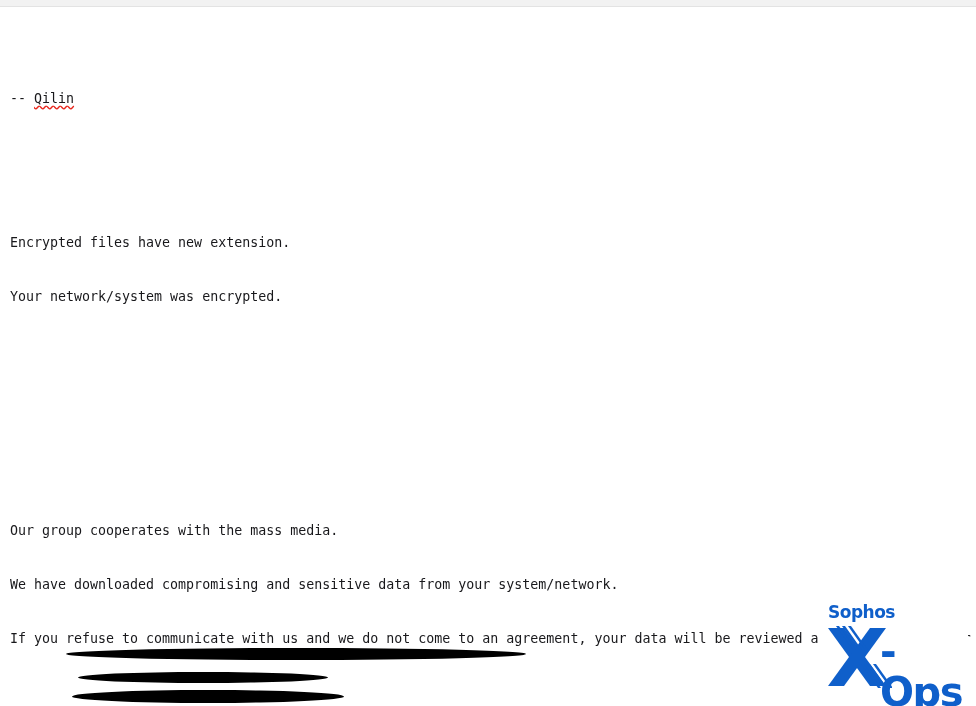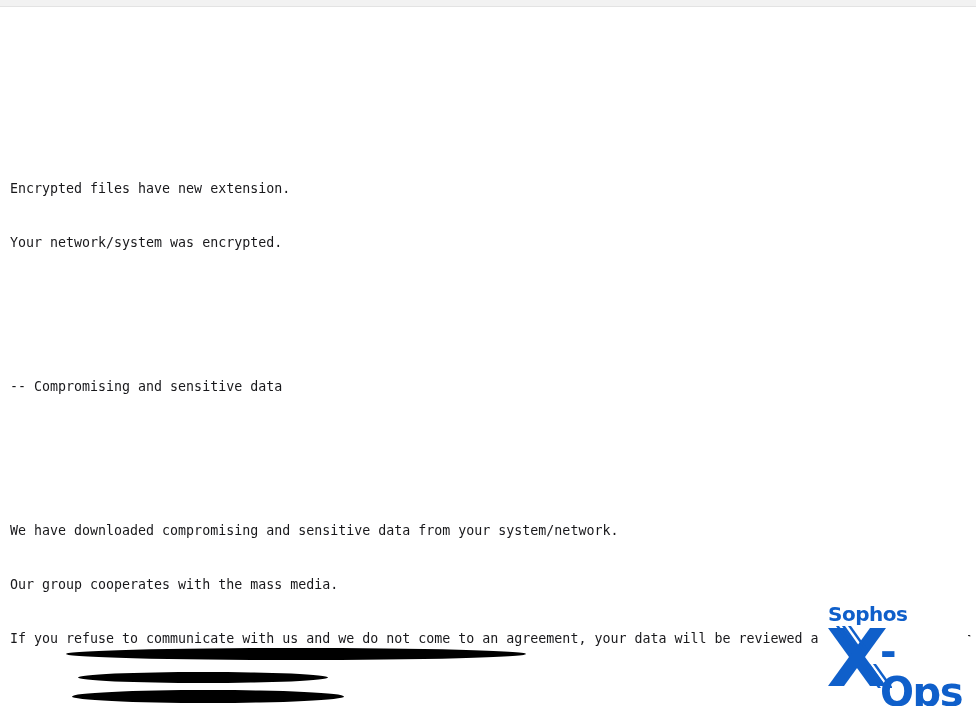--- a/index.html
+++ b/index.html
@@ -78,21 +78,21 @@
     width: 150px;
     height: 96px;
     background: #ffffff;
   }
   #logo .sophos-word {
     position: absolute;
     left: 10px;
     top: 2px;
     font-family: "DejaVu Sans", "Liberation Sans", sans-serif;
     font-weight: bold;
-    font-size: 20px;
+    font-size: 17px;
     letter-spacing: -0.5px;
     color: #0f5fca;
     line-height: 1;
   }
   #logo .xops-svg {
     position: absolute;
     left: 4px;
     top: 22px;
   }
   #logo .ops-word {
@@ -110,34 +110,34 @@
 </head>
 <body>
 
 <div id="screen">
 
   <div id="topstrip"></div>
 
   <div id="note">
 
     
+    <div class="ln"><span>-- </span><span class="spell">Qilin</span></div>
 
     <div class="ln blank"></div>
 
     <div class="ln">Encrypted files have new extension.</div>
     <div class="ln">Your network/system was encrypted.</div>
 
     <div class="ln blank"></div>
 
-    <div class="ln">-- Compromising and sensitive data</div>
 
     <div class="ln blank"></div>
 
+    <div class="ln">Our group cooperates with the mass media.</div>
     <div class="ln">We have downloaded compromising and sensitive data from your system/network.</div>
-    <div class="ln">Our group cooperates with the mass media.</div>
     <div class="ln">If you refuse to communicate with us and we do not come to an agreement, your data will be reviewed and published on our</div>
 
     
     
 
     
 
     
 
     

